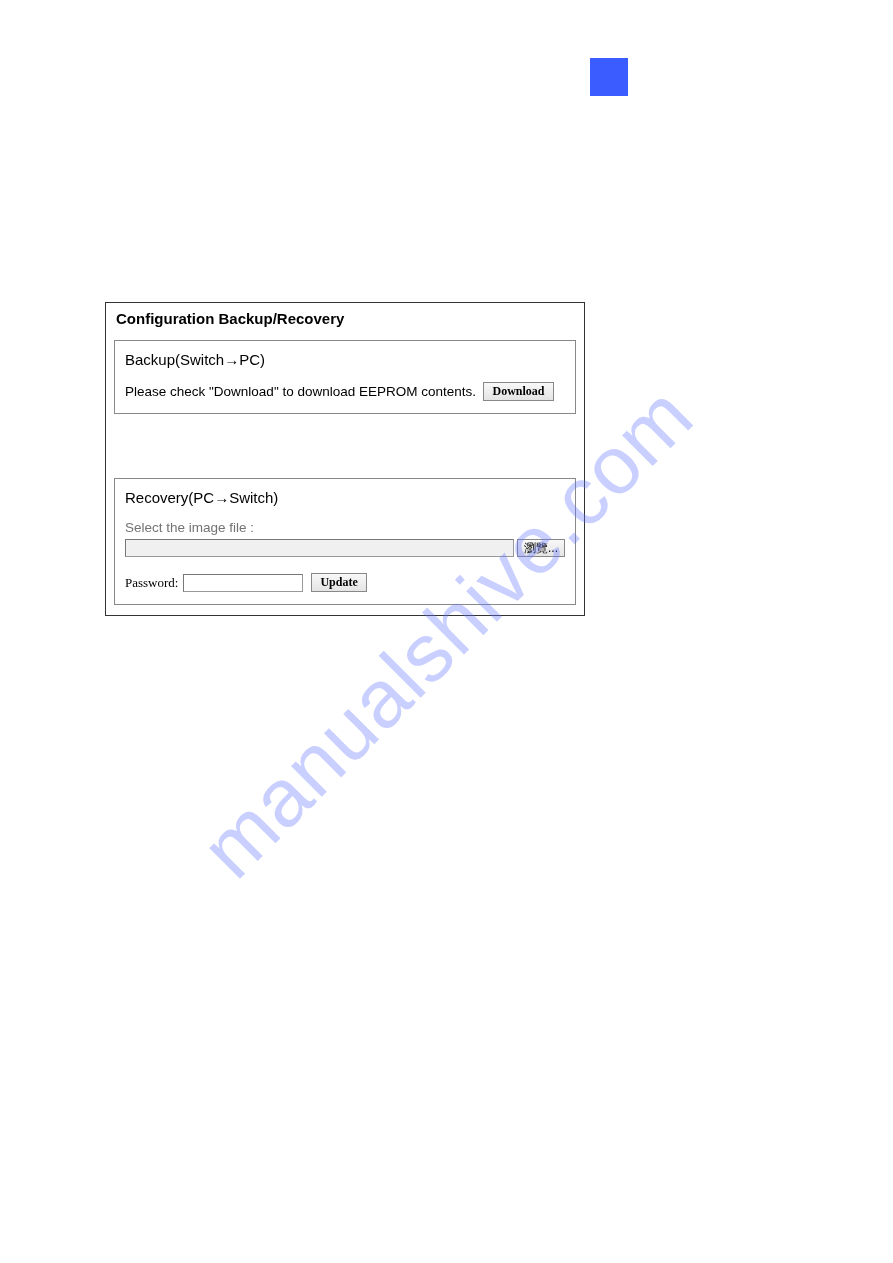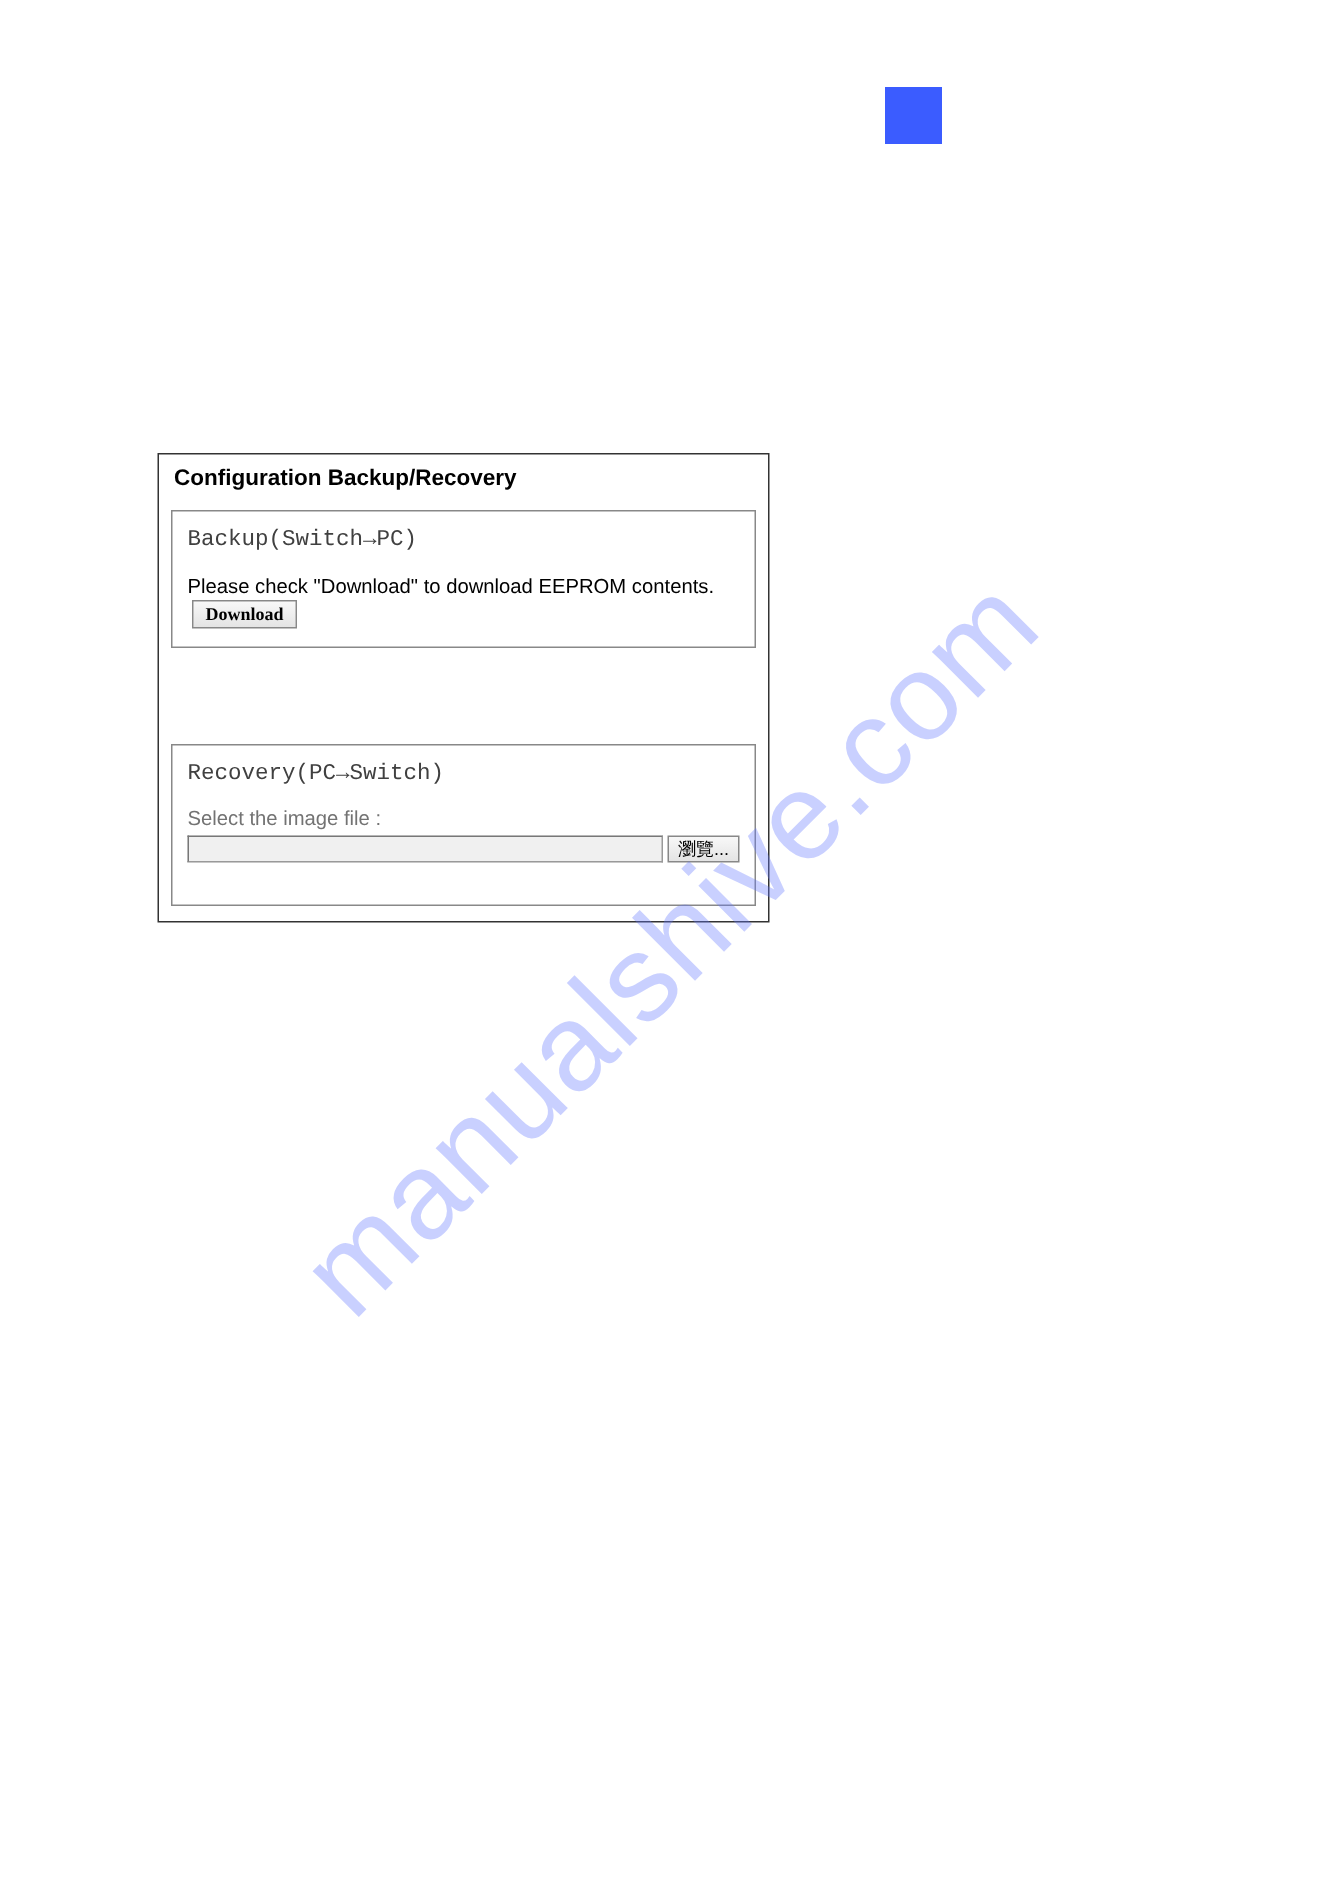--- a/index.html
+++ b/index.html
@@ -34,40 +34,39 @@
       white-space: nowrap;
       pointer-events: none;
       z-index: 10;
       font-family: Arial, sans-serif;
       letter-spacing: 1px;
     }
     .config-panel {
       position: absolute;
       top: 302px;
       left: 105px;
-      width: 408px;
+      width: 480px;
       border: 1px solid #333;
       background: #ffffff;
     }
     .panel-header {
       font-weight: bold;
       font-size: 15px;
       padding: 7px 10px;
       color: #000;
     }
     .section-box {
       border: 1px solid #888;
       margin: 6px 8px 10px 8px;
       padding: 10px 10px 12px 10px;
     }
     .section-title {
       font-size: 15px;
-      color: #404040;
+      color: #000000;
       margin-bottom: 14px;
-      font-family: Liberation Mono, monospace;
     }
     .section-text {
       font-size: 13.5px;
       color: #000;
       display: inline;
     }
     .btn {
       display: inline-block;
       border: 1px solid #888;
       background: linear-gradient(#f8f8f8, #e4e4e4);
@@ -150,14 +149,19 @@
 
   <div class="gap"></div>
 
   <div class="section-box">
     <div class="section-title">Recovery(PC→Switch)</div>
     <div class="file-label">Select the image file :</div>
     <div class="file-row">
       <div class="file-input-display"></div>
       <button class="browse-btn">瀏覽...</button>
     </div>
+    <div class="password-row">
+      <span class="password-label">Password:</span>
+      <input type="password" class="password-input" value="" style="">
+      <button class="btn">Update</button>
+    </div>
   </div>
 </div>
 
 </body></html>

